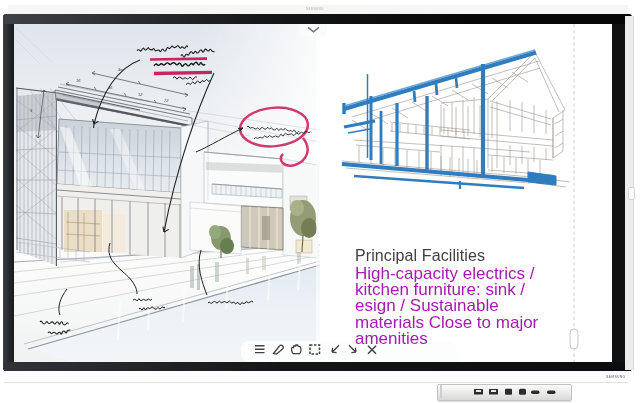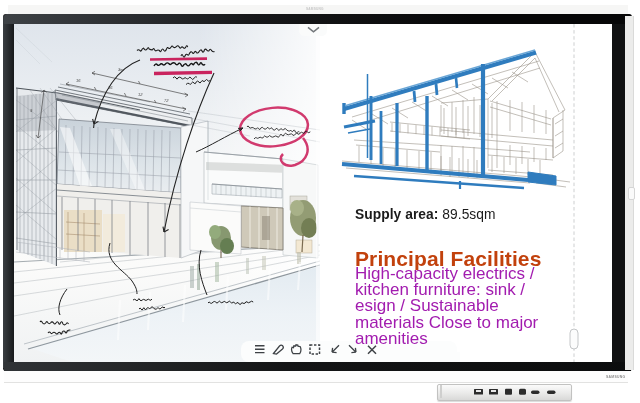--- a/index.html
+++ b/index.html
@@ -405,18 +405,17 @@
 
 <path d="M339,345.3 L332,352.2 M332,352.2 l0.6,-4.4 M332,352.2 l4.6,0.4" stroke-width="1.3"></path>
 
 <path d="M349,345.3 L356,352.2 M356,352.2 l-0.6,-4.4 M356,352.2 l-4.6,0.4" stroke-width="1.3"></path>
 
 <path d="M368,345.8 L376,353.8 M376,345.8 L368,353.8" stroke-width="1.5"></path>
 </g>
 </svg>
 
 <div class="abs" style="left:355px;top:207px;font-size:13.8px;line-height:15.6px;color:#1b1b1b;letter-spacing:0.05px">
-<div><b>Supply area:</b> 89.5sqm</div>
 </div>
 
-<div class="abs" style="left:355px;top:247px;font-size:21px;font-weight:bold;color:#c2410c;letter-spacing:0.1px">Principal Facilities</div>
+<div class="abs" style="left:355px;top:247px;font-size:16px;font-weight:normal;color:#404040;letter-spacing:0.1px">Principal Facilities</div>
 
 <div class="abs" style="left:355px;top:266px;width:200px;font-size:17px;line-height:16.2px;color:#a21caf">High-capacity electrics / kitchen furniture: sink / esign / Sustainable materials Close to major amenities</div>
 
 </body></html>

